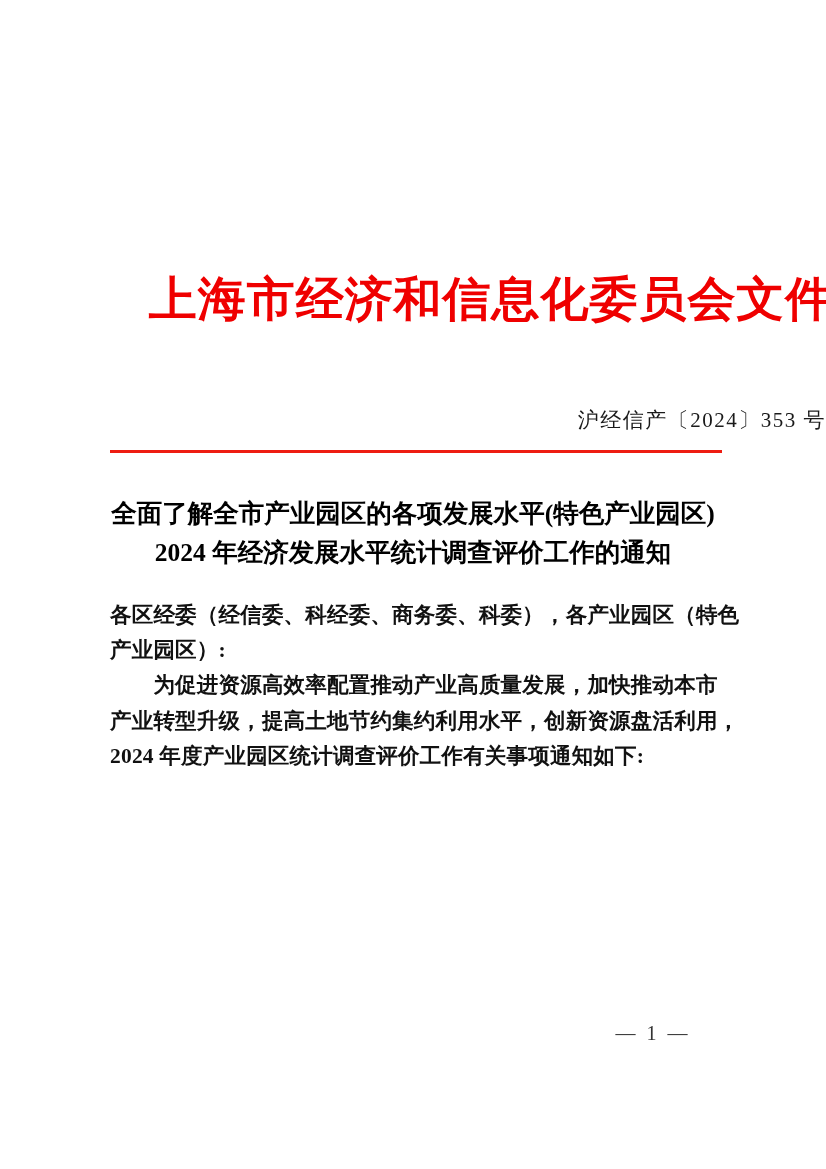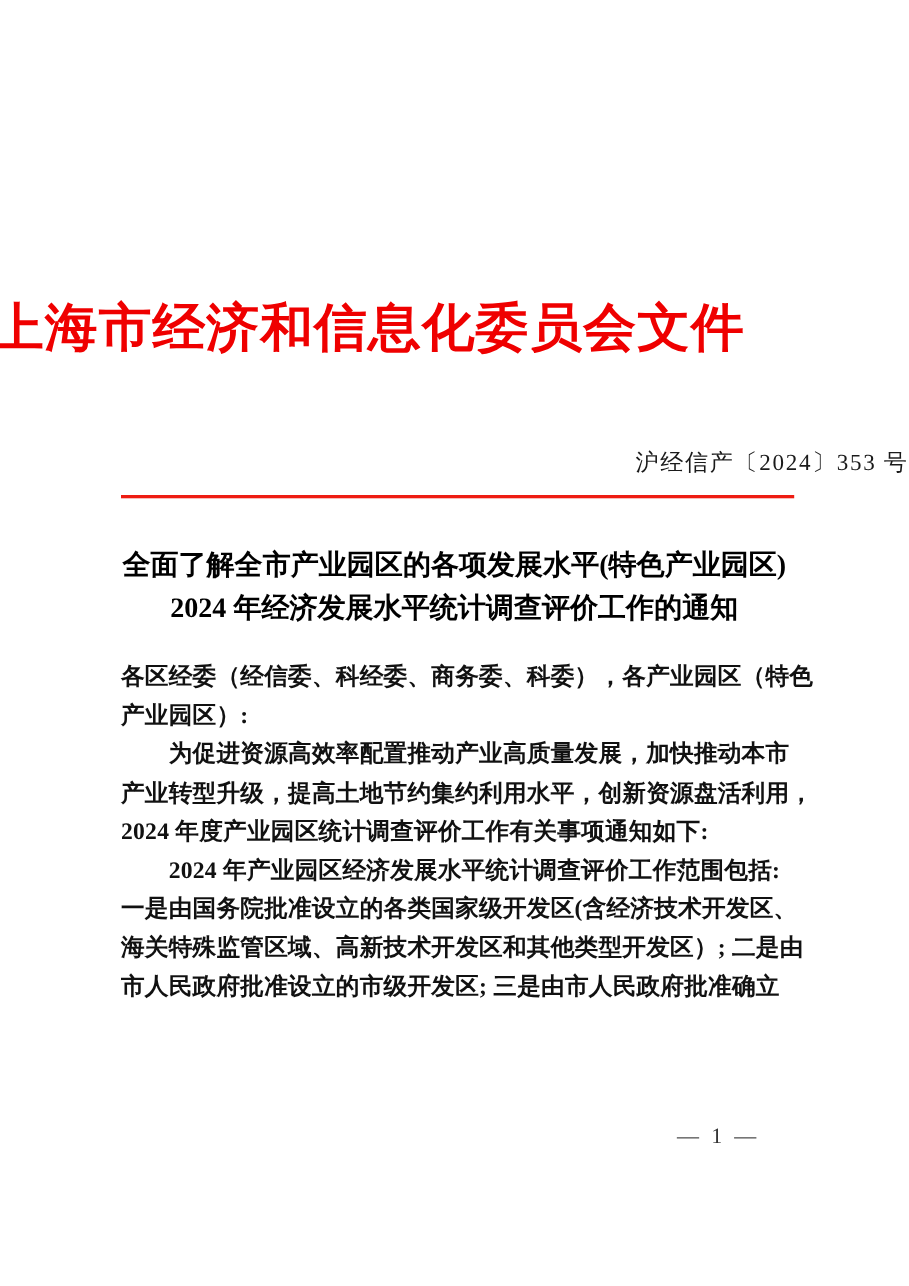--- a/index.html
+++ b/index.html
@@ -22,21 +22,21 @@
     width: 826px;
     height: 1169px;
   }
 
   
   .masthead {
     position: absolute;
     top: 270px;
     left: 0;
     width: 826px;
-    text-align: left;
+    text-align: right;
   }
   .masthead-title {
     font-family: "Liberation Serif", "DejaVu Serif", serif;
     font-size: 47px;
     font-weight: bold;
     color: #ef0000;
     letter-spacing: 1px;
     line-height: 1.25;
     white-space: nowrap;
     transform: scaleX(1.02);
@@ -155,26 +155,20 @@
       <span class="ln">产业园区）:</span>
     </p>
 
     <p class="para">
       <span class="ln">　　为促进资源高效率配置推动产业高质量发展，加快推动本市</span>
       <span class="ln">产业转型升级，提高土地节约集约利用水平，创新资源盘活利用，</span>
       <span class="ln">2024 年度产业园区统计调查评价工作有关事项通知如下:</span>
     </p>
 
 
-    <p class="para">
-      <span class="ln">　　2024 年产业园区经济发展水平统计调查评价工作范围包括:</span>
-      <span class="ln">一是由国务院批准设立的各类国家级开发区(含经济技术开发区、</span>
-      <span class="ln">海关特殊监管区域、高新技术开发区和其他类型开发区）; 二是由</span>
-      <span class="ln">市人民政府批准设立的市级开发区;  三是由市人民政府批准确立</span>
-    </p>
 
   </div>
 
   <div class="page-footer">
     <span class="fnum">— 1 —</span>
   </div>
 
 </div>
 
 </body></html>

